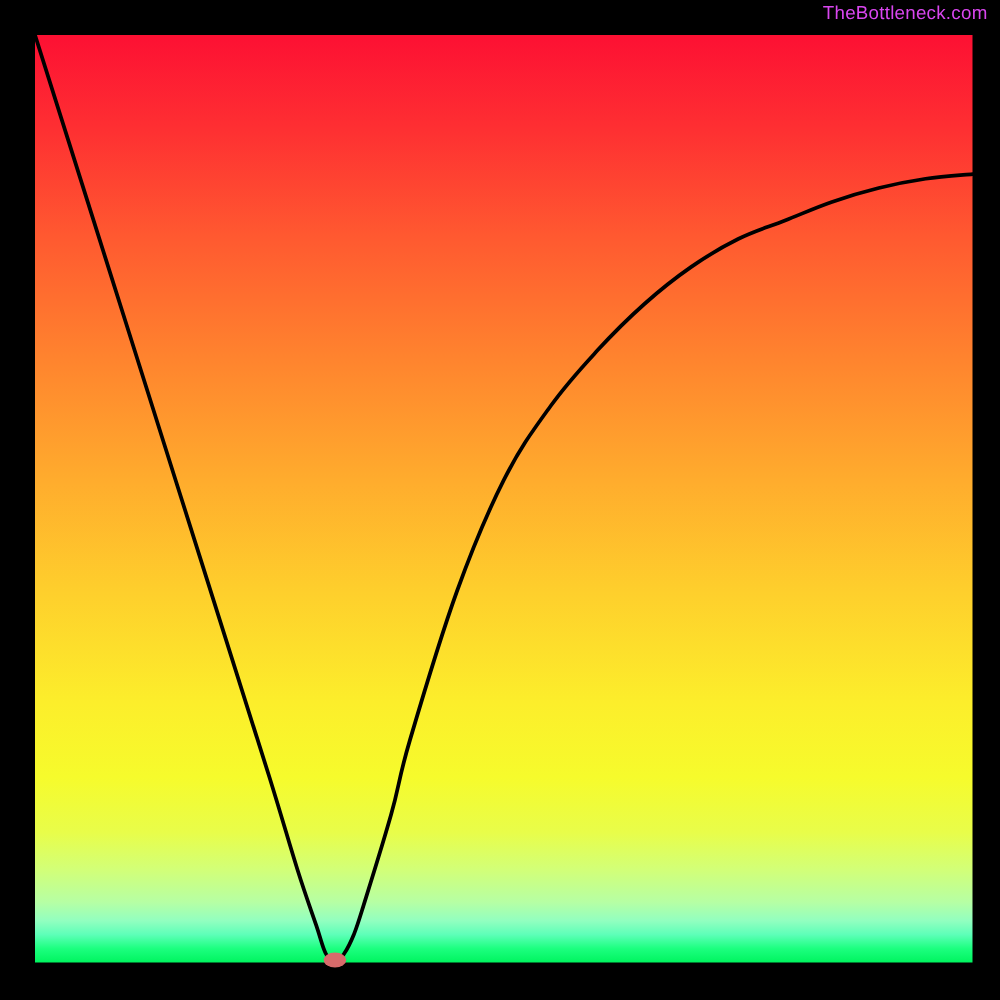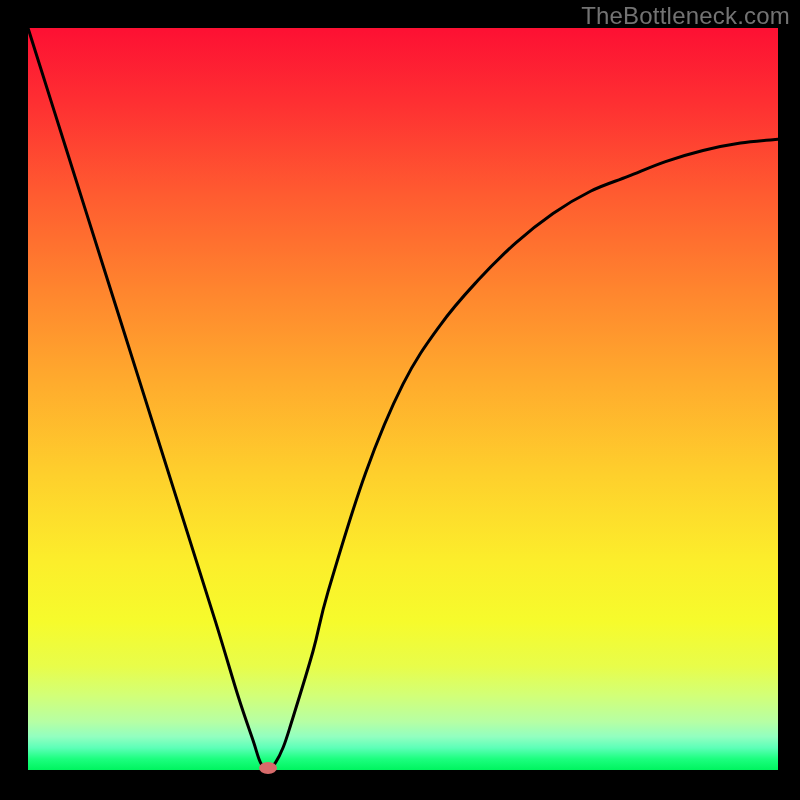--- a/index.html
+++ b/index.html
@@ -13,23 +13,23 @@
   }
   .wrapper {
     position: relative;
     width: 800px;
     height: 800px;
   }
   .attribution {
     position: absolute;
     top: 2px;
     right: 10px;
-    font-size: 24px;
+    font-size: 15px;
     font-weight: 500;
-    color: #737373;
+    color: #d946ef;
     letter-spacing: 0.2px;
     z-index: 10;
   }
   svg {
     display: block;
   }
 </style>
 </head>
 <body>
 

